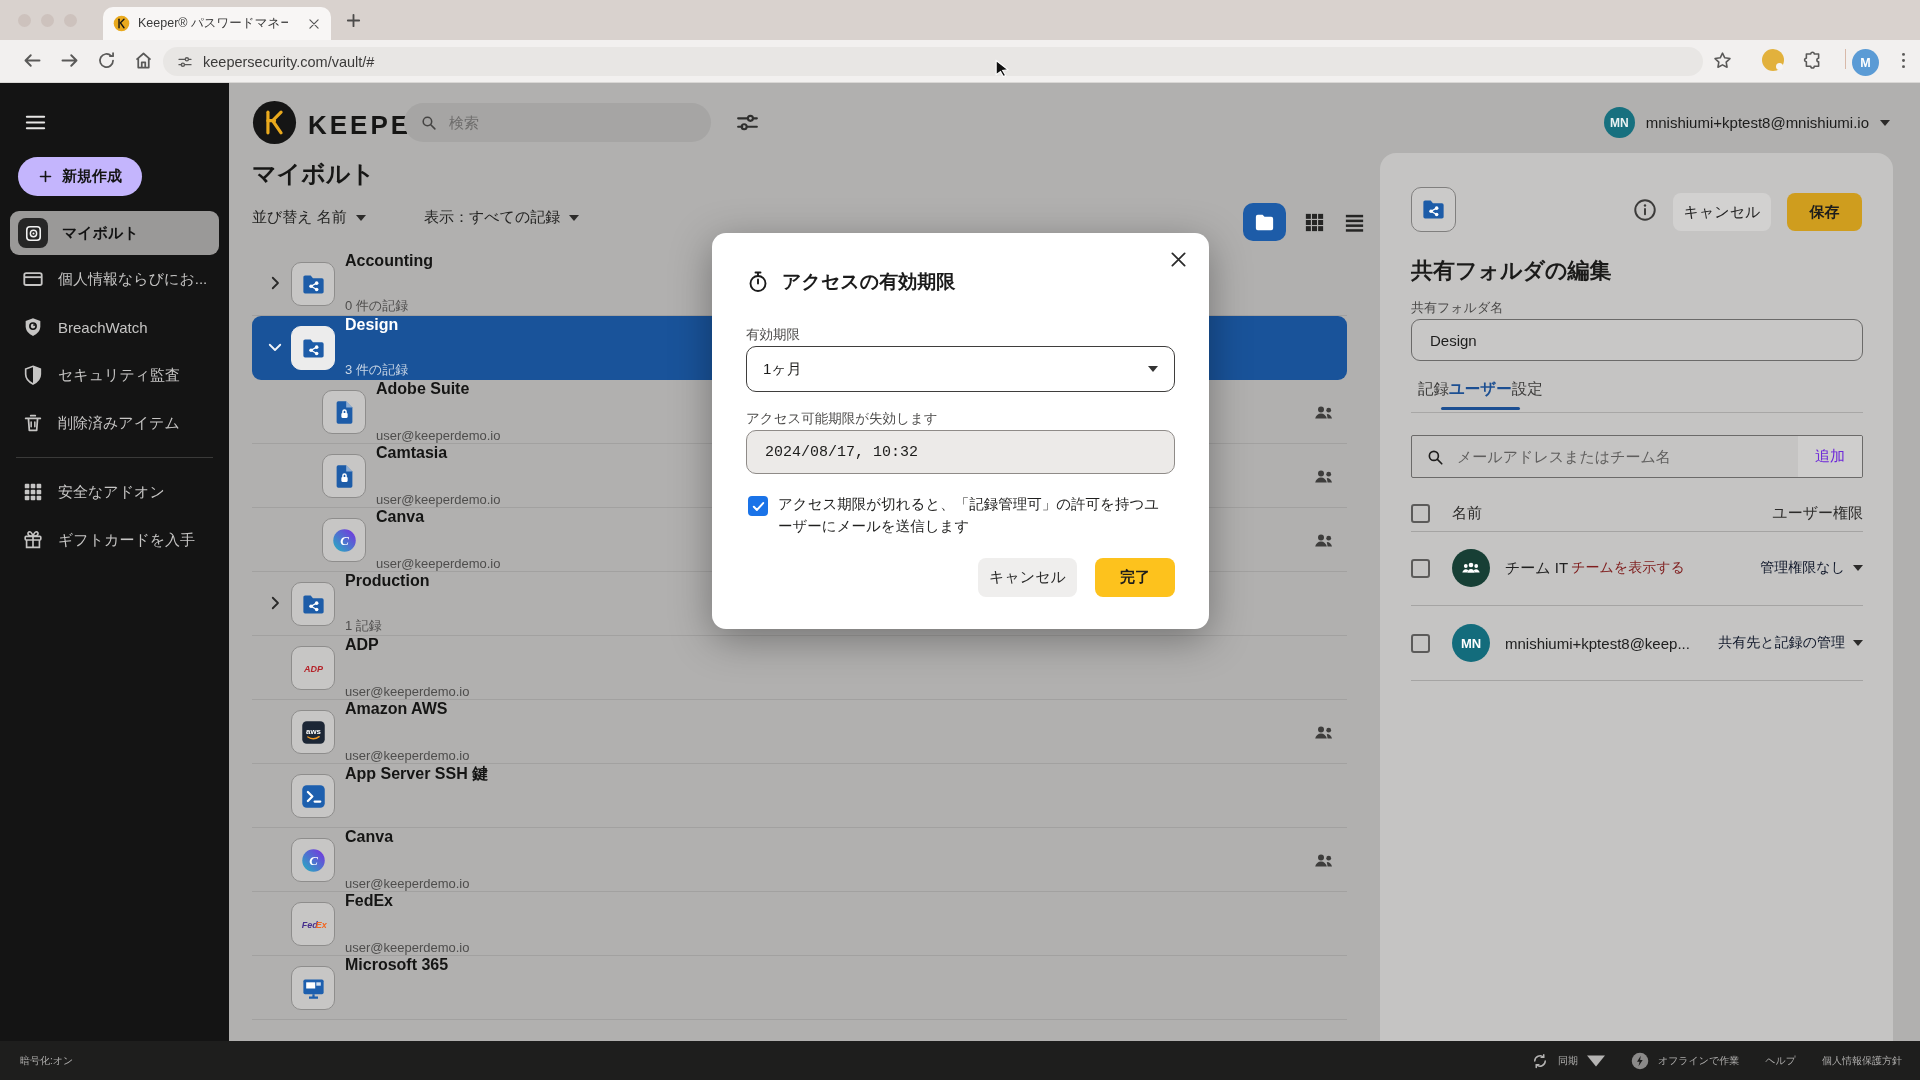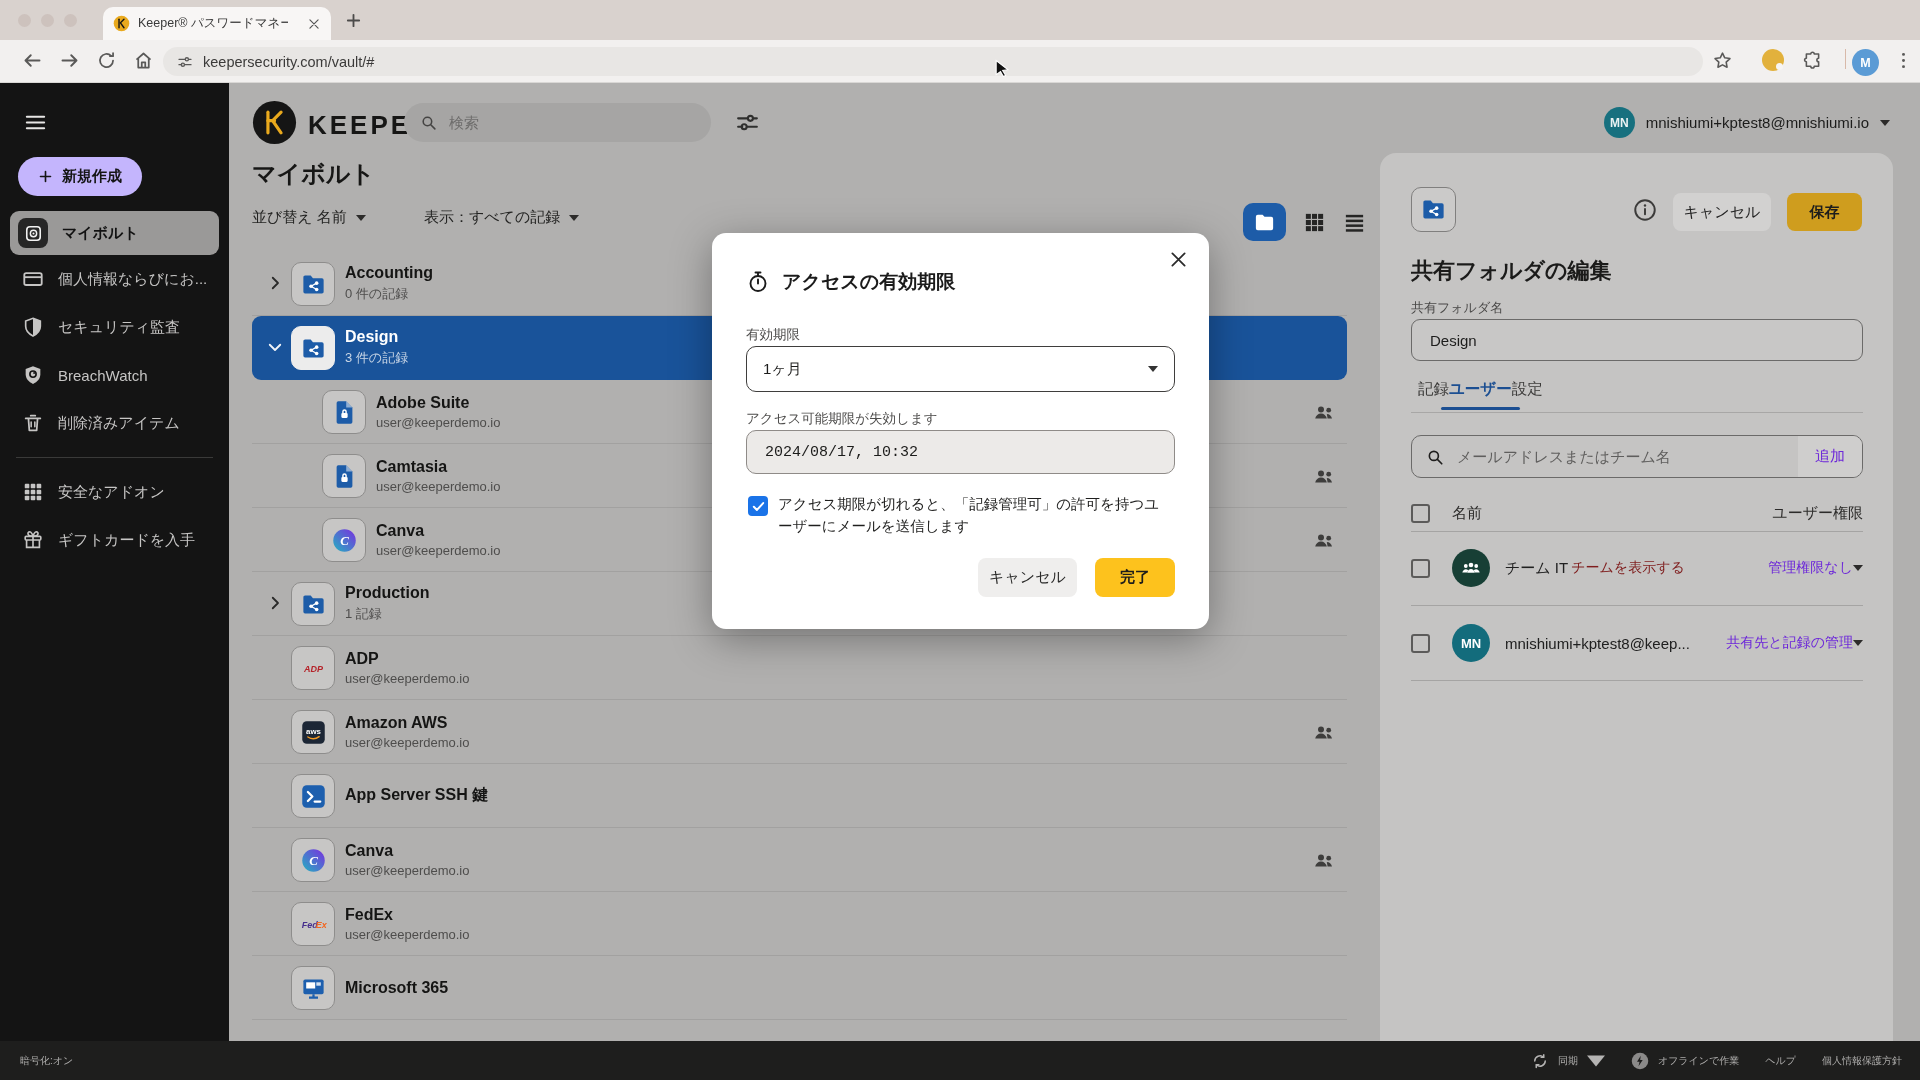--- a/index.html
+++ b/index.html
@@ -72,21 +72,21 @@
   .vt{width:23px;height:23px;color:#252524}
 
   
   .vault{position:absolute;left:252px;top:252px;width:1095px}
   .vrow{position:relative;height:64px;border-bottom:1px solid #a2a1a0;box-sizing:border-box}
   .vrow .chev{position:absolute;left:14px;top:22px;width:18px;height:18px;color:#2a2a29}
   .vrow .ribox{position:absolute;left:39px;top:10px;width:44px;height:44px;border-radius:10px;background:#c7c6c5;
     border:1px solid #8e8d8c;box-sizing:border-box;display:flex;align-items:center;justify-content:center;color:#1d5ca8}
   .vrow .ribox .ic{width:27px;height:27px}
   .vrow.ind1 .ribox{left:70px}
-  .vrow .rtext{position:absolute;left:93px;top:0;height:100%;display:flex;flex-direction:column;justify-content:center;gap:3px}
+  .vrow .rtext{position:absolute;left:93px;top:0;height:100%;display:flex;flex-direction:column;justify-content:space-between;gap:3px}
   .vrow.ind1 .rtext{left:124px}
   .vrow .rname{font-size:16px;font-weight:600;color:#151514}
   .vrow .rsub{font-size:13px;color:#4e4d4c}
   .vrow .rshare{position:absolute;left:1060px;top:20px;width:24px;height:24px;color:#3e3d3c}
   .vrow.selected{background:#19539a;border-radius:9px;border-bottom-color:transparent}
   .vrow.selected .chev{color:#f2f5f9}
   .vrow.selected .ribox{background:#ececec;border-color:#ececec}
   .vrow.selected .rname{color:#fff}
   .vrow.selected .rsub{color:#c9d6e6}
 
@@ -103,39 +103,39 @@
   .ptitle{position:absolute;left:31px;top:103px;font-size:22px;font-weight:bold;color:#1b1b1a}
   .plabel{position:absolute;left:31px;top:146px;font-size:13px;color:#4a4948}
   .pinput{position:absolute;left:31px;top:166px;width:452px;height:42px;border:1.5px solid #6b6a69;border-radius:9px;
     background:#c8c7c6;box-sizing:border-box;display:flex;align-items:center;padding:0 16px}
   .pinput input{border:none;background:transparent;outline:none;font-size:15px;color:#1d1d1c;width:100%;font-family:inherit}
   .ptabs{position:absolute;left:38px;top:226px;display:flex;}
   .ptab{font-size:15.5px;color:#3c3b3a;padding-bottom:10px;position:relative}
   .ptab.active{color:#1c4f92;font-weight:bold}
   .ptab.active:after{content:"";position:absolute;left:-8px;right:-8px;bottom:0;height:3px;background:#1c4f92;border-radius:2px}
   .ptabline{position:absolute;left:31px;top:259px;width:452px;height:1px;background:#a8a7a6}
-  .psearch{position:absolute;left:31px;top:282px;width:452px;height:43px;border:1.5px solid #6b6a69;border-radius:10px;
+  .psearch{position:absolute;left:31px;top:282px;width:452px;height:43px;border:1.5px solid #6b6a69;border-radius:2px;
     box-sizing:border-box;display:flex;align-items:center;overflow:hidden}
   .psearch .ic{width:18px;height:18px;color:#1f1e1d;margin:0 11px 0 14px;flex:0 0 auto}
   .psearch input{border:none;background:transparent;outline:none;font-size:15px;color:#2e2d2c;flex:1;font-family:inherit;min-width:0}
   .psearch input::placeholder{color:#5f5e5d}
   .paddbtn{width:64px;align-self:stretch;background:#cfcecd;color:#6d28d9;font-size:15px;display:flex;align-items:center;justify-content:center;flex:0 0 auto}
   .pthead{position:absolute;left:31px;top:342px;width:452px;height:36px;display:flex;align-items:center;border-bottom:1px solid #a5a4a3}
   .cb{width:19px;height:19px;border:2px solid #5c5b5a;border-radius:3px;box-sizing:border-box;flex:0 0 auto}
   .pthead .hname{font-size:15px;color:#2c2b2a;margin-left:22px}
   .pthead .hperm{font-size:15px;color:#2c2b2a;margin-left:auto}
   .purows{position:absolute;left:31px;top:378px;width:452px}
   .purow{display:flex;align-items:center;border-bottom:1px solid #a5a4a3;padding:12px 0;min-height:50px}
   .purow .pav{width:38px;height:38px;border-radius:50%;margin-left:22px;display:flex;align-items:center;justify-content:center;
     color:#fff;font-size:13px;font-weight:bold;flex:0 0 auto}
   .purow .pav .ic{width:24px;height:24px}
   .purow .ptxt{margin-left:15px;display:flex;flex-direction:row;gap:3px;min-width:0}
   .purow .pname{font-size:15px;color:#202020;white-space:nowrap;overflow:hidden;text-overflow:ellipsis;max-width:185px}
   .purow .plink{font-size:14px;color:#7f1d1d}
-  .purow .pperm{margin-left:auto;display:flex;align-items:center;gap:0;font-size:14px;color:#6d28d9;flex:0 0 auto}
+  .purow .pperm{margin-left:auto;display:flex;align-items:center;gap:8px;font-size:14px;color:#0f172a;flex:0 0 auto}
 
   
   .modal{position:absolute;left:712px;top:233px;width:497px;height:396px;background:#fff;border-radius:14px;
     box-shadow:0 10px 40px rgba(0,0,0,.35);z-index:50}
   .mclose{position:absolute;top:16px;right:20px;width:21px;height:21px;color:#2b2b2b}
   .mtitle{position:absolute;left:34px;top:36px;display:flex;align-items:center;gap:12px}
   .mtitle .ic{width:24px;height:24px;color:#1b1b1b}
   .mtitle .t{font-size:19px;font-weight:bold;color:#1b1b1b}
   .mlabel1{position:absolute;left:34px;top:93px;font-size:13.5px;color:#4f4e4d}
   .mselect{position:absolute;left:34px;top:113px;width:429px;height:46px;border:1.5px solid #3f3e3d;border-radius:10px;
@@ -293,35 +293,35 @@
             <svg viewBox="0 0 24 24">
               <rect x="2.5" y="5.5" width="19" height="13" rx="2" fill="none" stroke="currentColor" stroke-width="2"></rect>
               <path d="M2.5 10h19" stroke="currentColor" stroke-width="2"></path>
             </svg>
           </span>
     <span class="slabel">個人情報ならびにお...</span>
         </div>
         <div class="sitem ">
     <span class="ic">
             <svg viewBox="0 0 24 24">
-              <path d="M12 2.5l8 3v5.8c0 4.8-3.2 8.2-8 10.6-4.8-2.4-8-5.8-8-10.6V5.5z" fill="none" stroke="currentColor" stroke-width="1.8"></path>
-              <path d="M12 2.5l8 3v5.8c0 4.8-3.2 8.2-8 10.6z" fill="currentColor"></path>
-            </svg>
-          </span>
-    <span class="slabel">セキュリティ監査</span>
+              <path d="M12 2.5l8 3v5.8c0 4.8-3.2 8.2-8 10.6-4.8-2.4-8-5.8-8-10.6V5.5z" fill="currentColor"></path>
+              <circle cx="12" cy="11" r="3.4" fill="none" stroke="#141414" stroke-width="1.8"></circle>
+              <circle cx="13.2" cy="9.8" r="1" fill="#141414"></circle>
+            </svg>
+          </span>
+    <span class="slabel">BreachWatch</span>
         </div>
         <div class="sitem ">
     <span class="ic">
             <svg viewBox="0 0 24 24">
-              <path d="M12 2.5l8 3v5.8c0 4.8-3.2 8.2-8 10.6-4.8-2.4-8-5.8-8-10.6V5.5z" fill="currentColor"></path>
-              <circle cx="12" cy="11" r="3.4" fill="none" stroke="#141414" stroke-width="1.8"></circle>
-              <circle cx="13.2" cy="9.8" r="1" fill="#141414"></circle>
-            </svg>
-          </span>
-    <span class="slabel">BreachWatch</span>
+              <path d="M12 2.5l8 3v5.8c0 4.8-3.2 8.2-8 10.6-4.8-2.4-8-5.8-8-10.6V5.5z" fill="none" stroke="currentColor" stroke-width="1.8"></path>
+              <path d="M12 2.5l8 3v5.8c0 4.8-3.2 8.2-8 10.6z" fill="currentColor"></path>
+            </svg>
+          </span>
+    <span class="slabel">セキュリティ監査</span>
         </div>
         <div class="sitem ">
     <span class="ic">
             <svg viewBox="0 0 24 24">
               <path d="M4 7h16M9.5 4h5M7 7l1 13h8l1-13" fill="none" stroke="currentColor" stroke-width="1.9" stroke-linecap="round" stroke-linejoin="round"></path>
               <path d="M10 11v5M14 11v5" stroke="currentColor" stroke-width="1.7" stroke-linecap="round"></path>
             </svg>
           </span>
     <span class="slabel">削除済みアイテム</span>
         </div>

